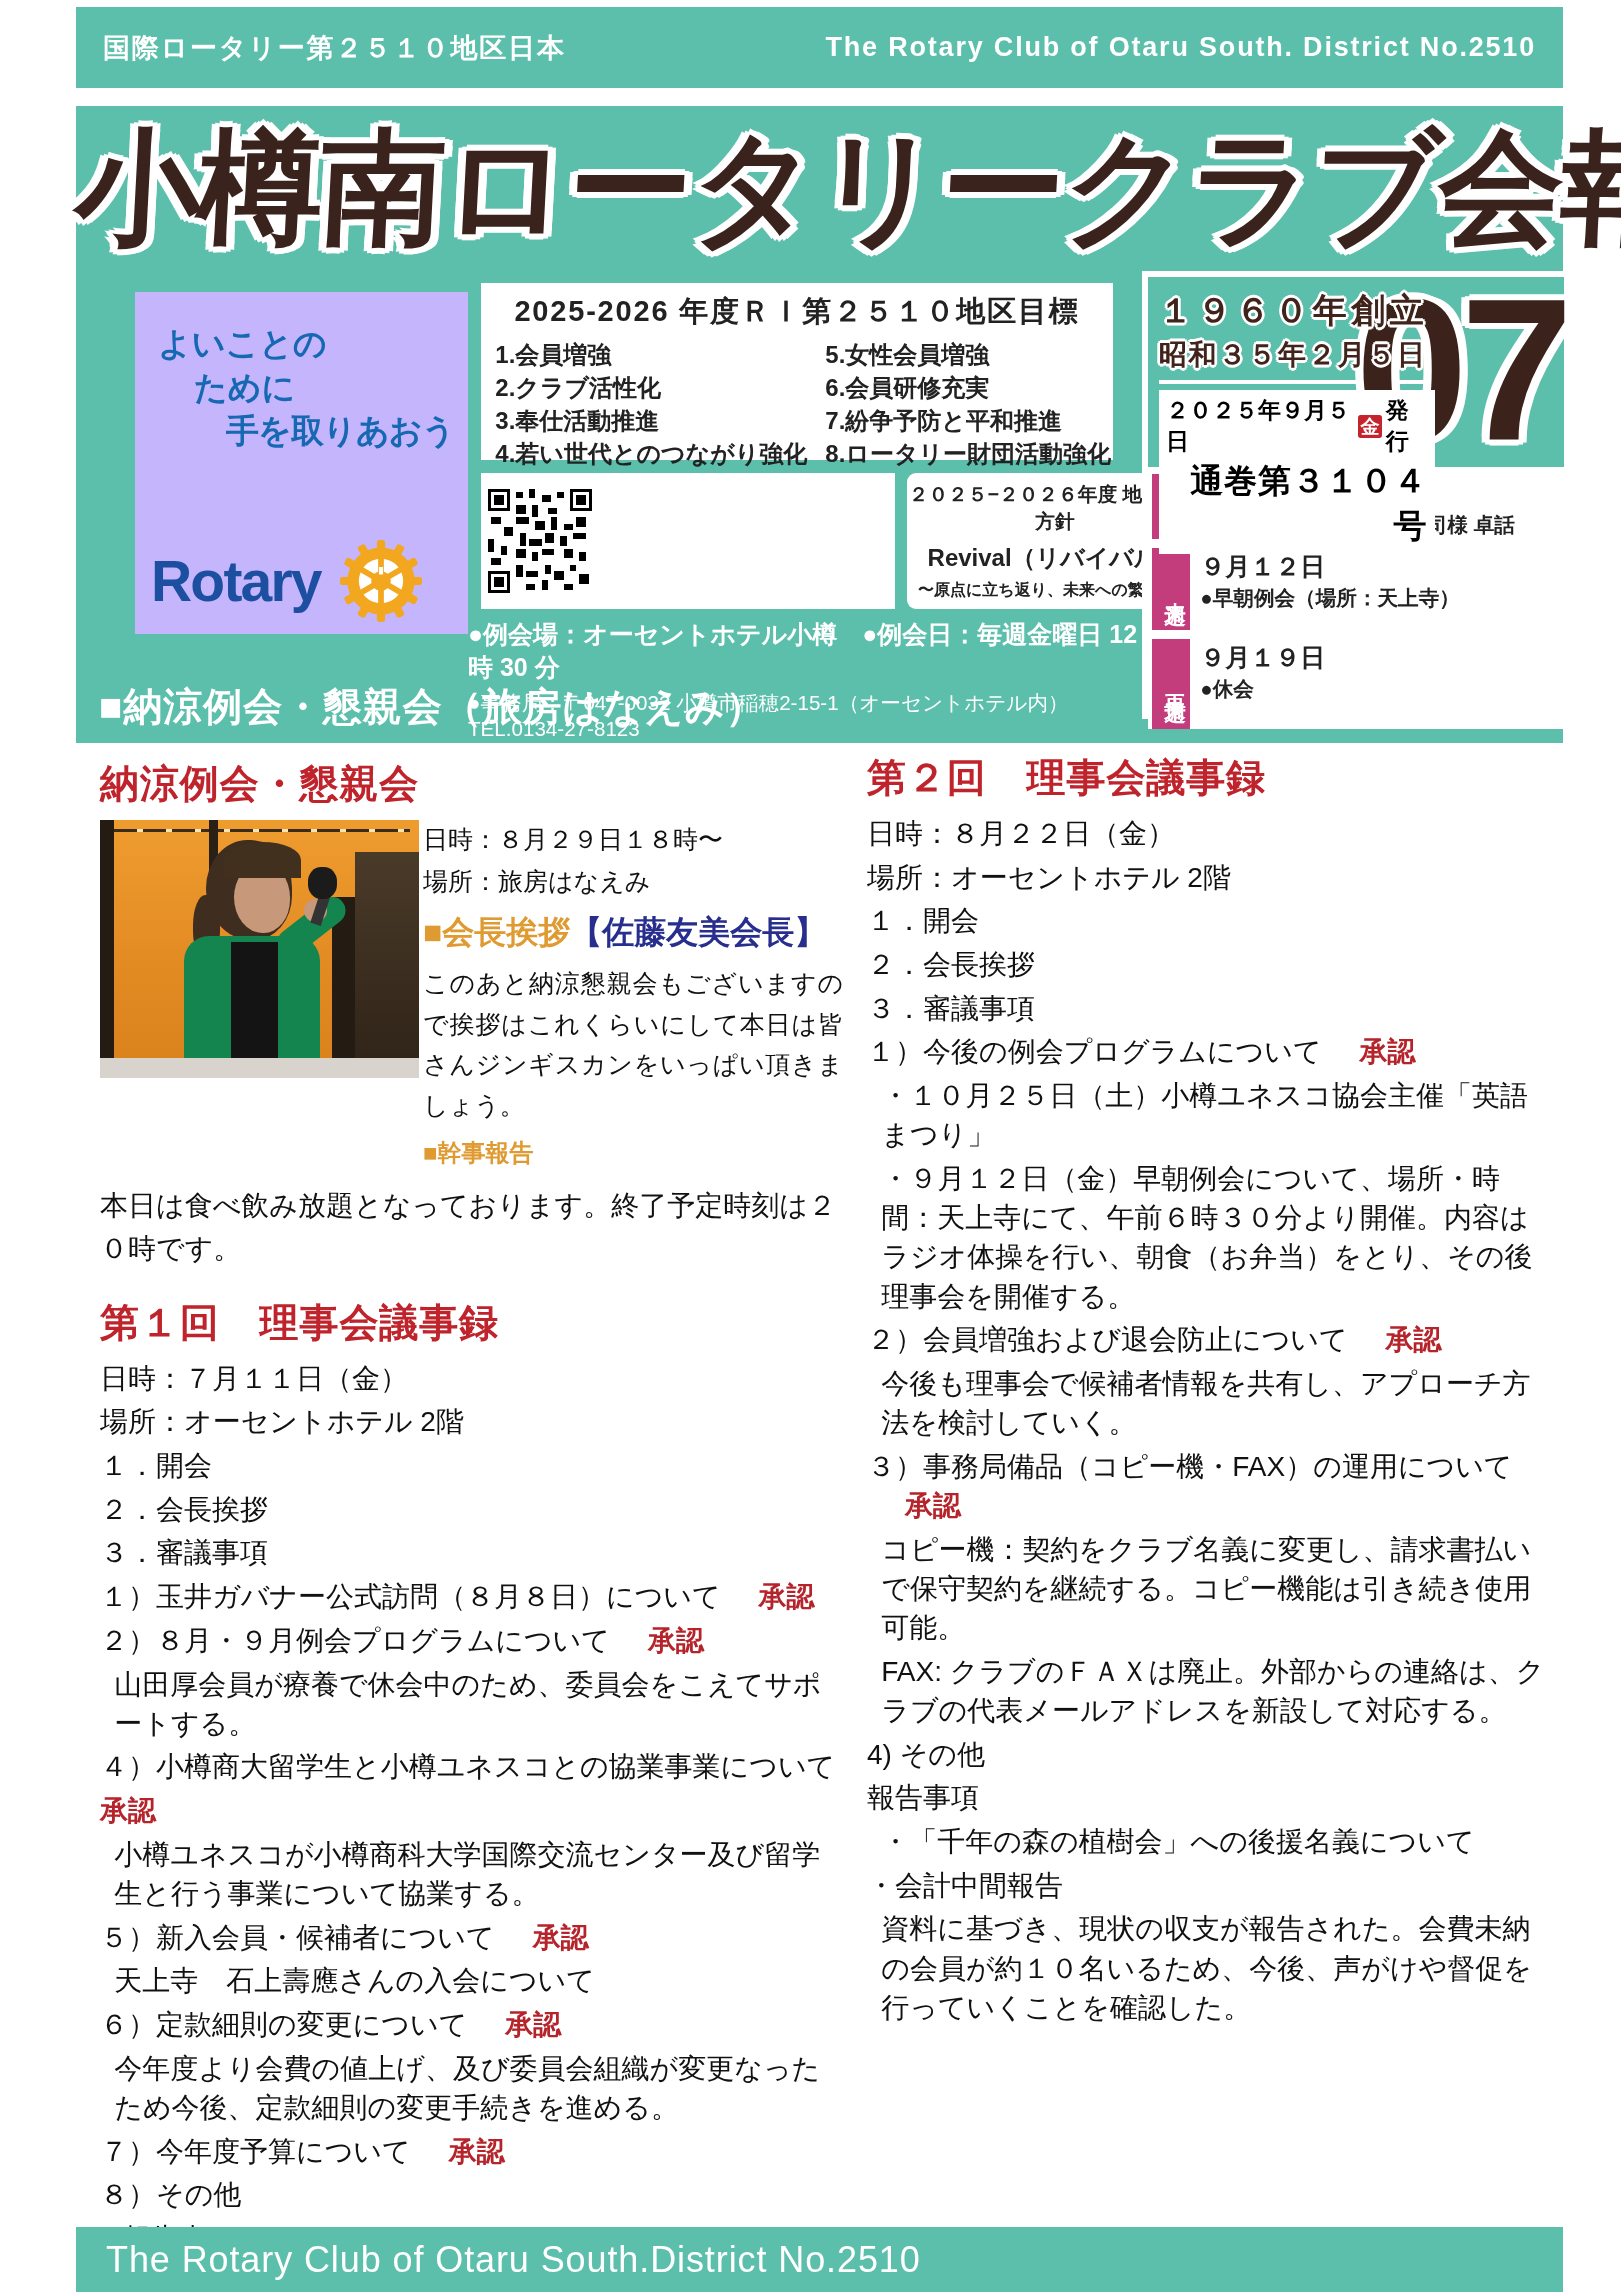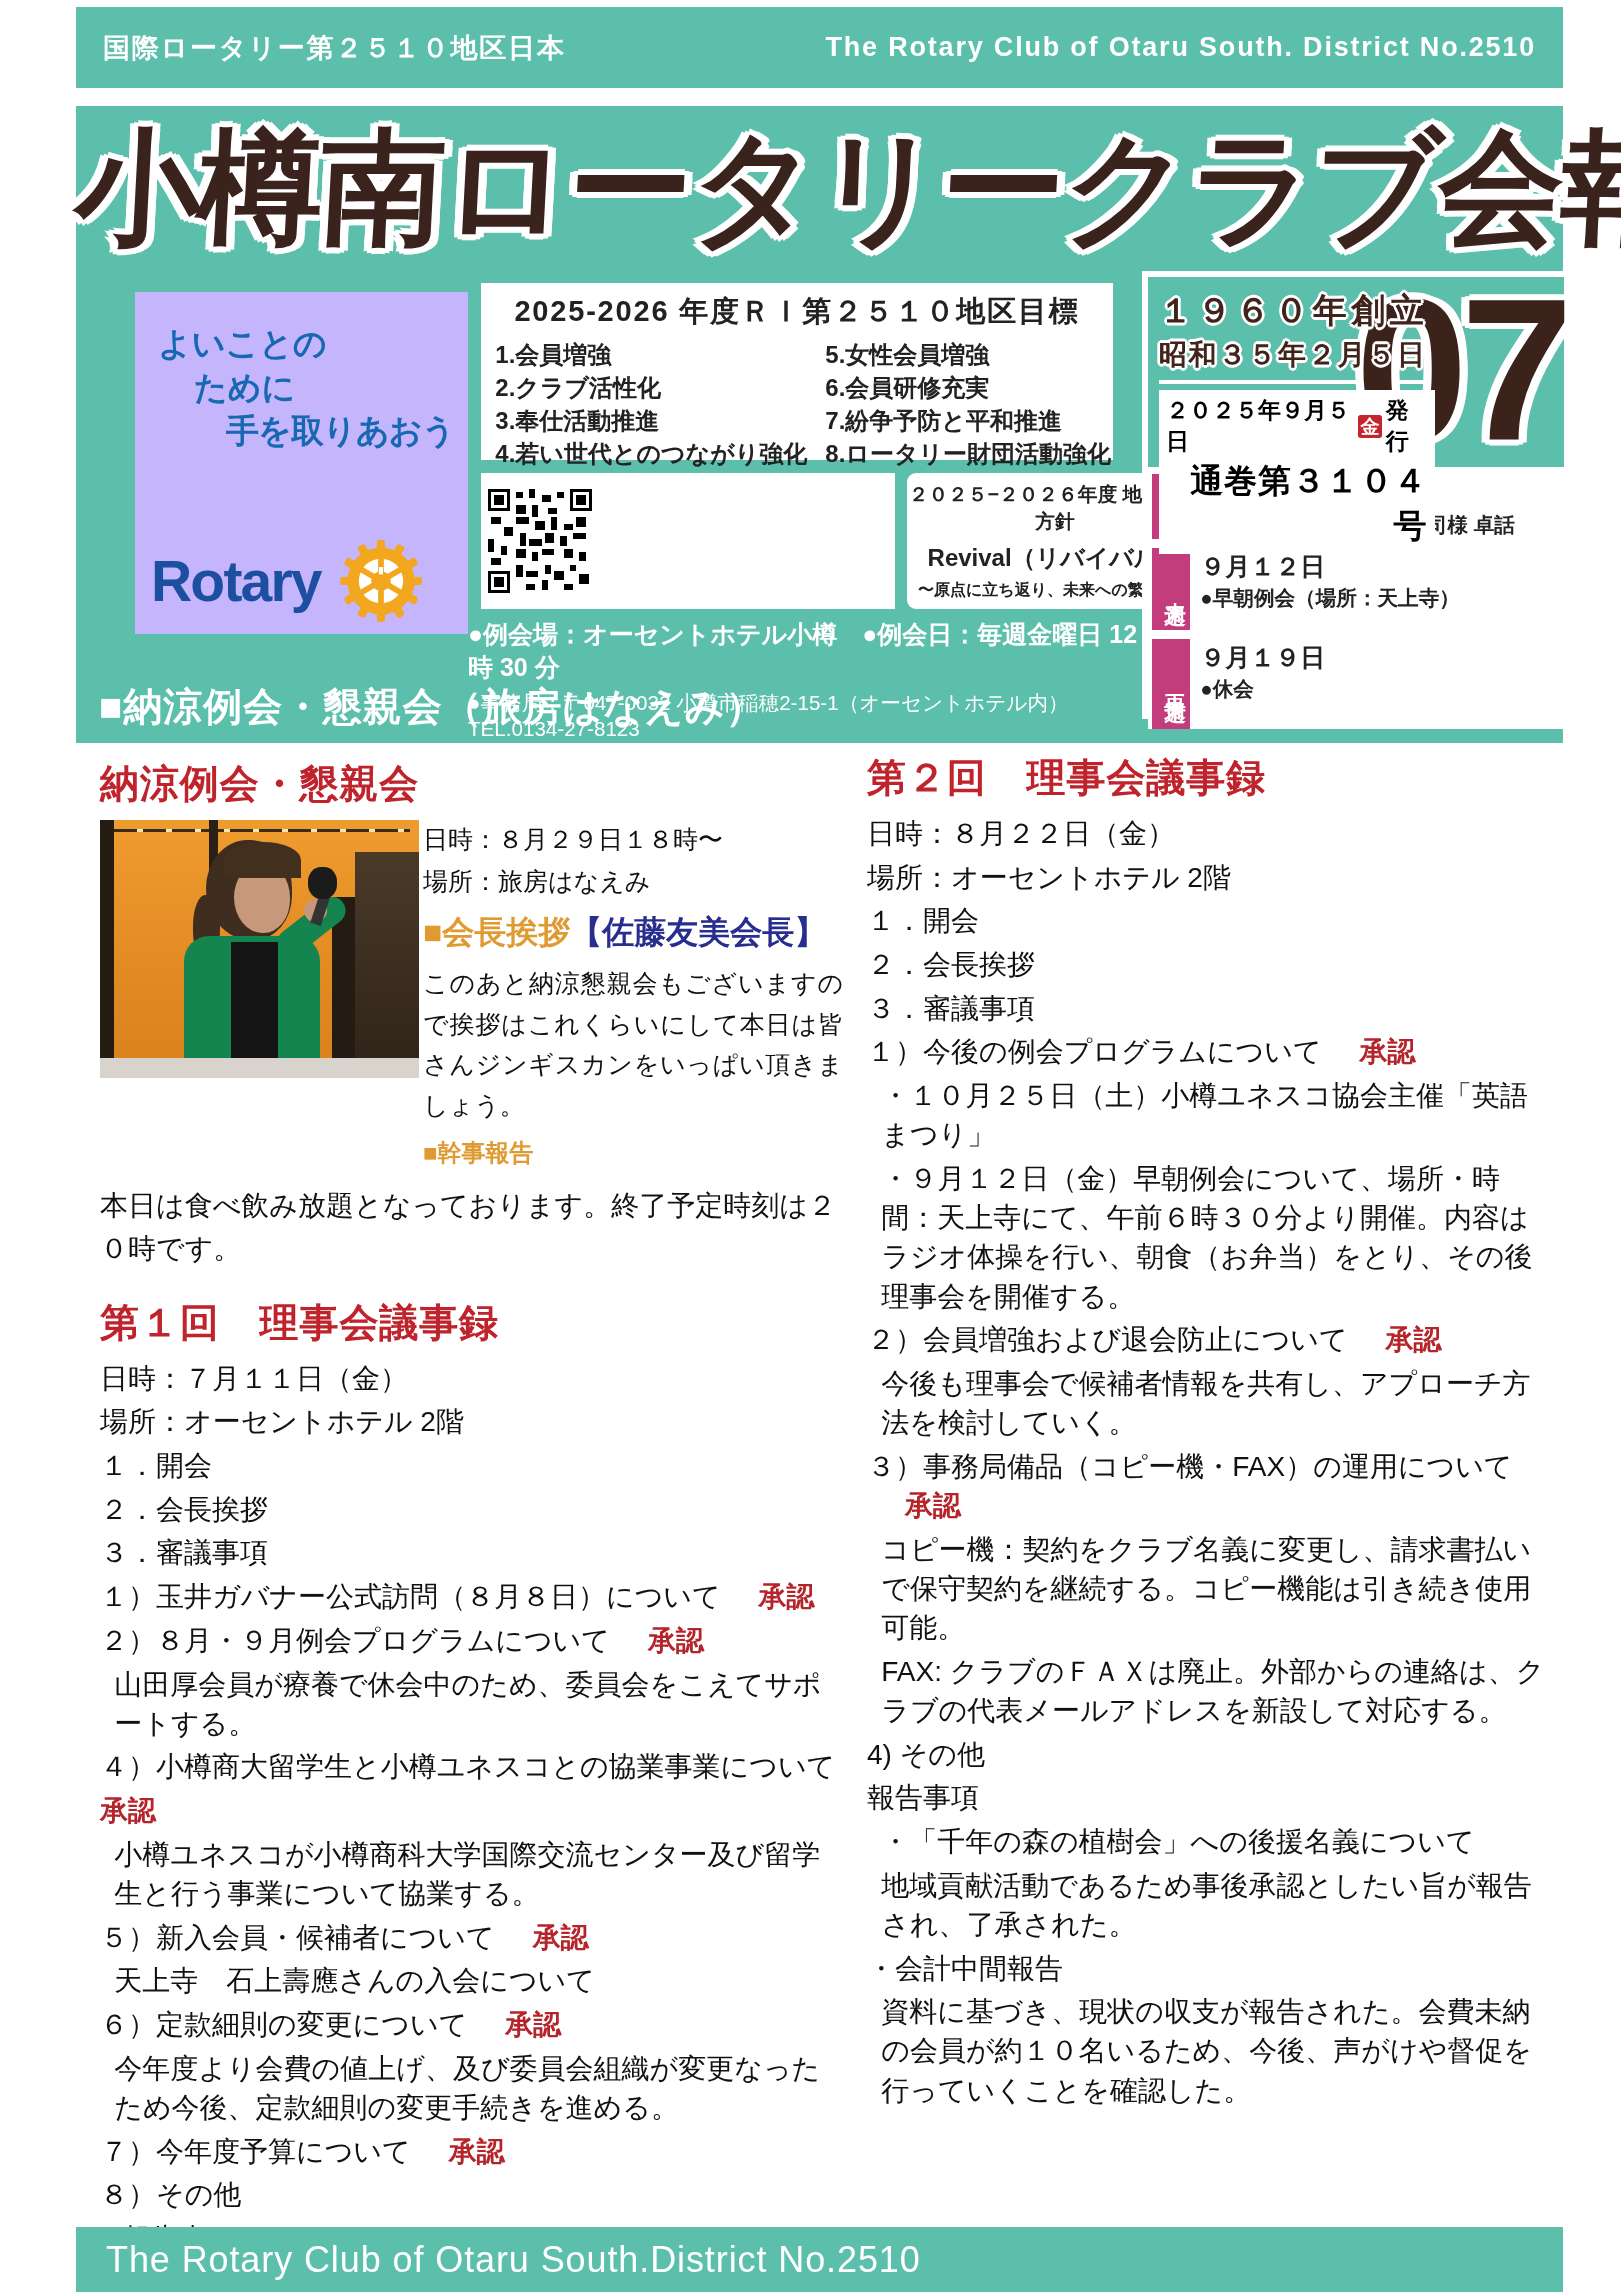--- a/index.html
+++ b/index.html
@@ -366,21 +366,20 @@
           <div class="m-line m-indent"><span class="m-text">・１０月２５日（土）小樽ユネスコ協会主催「英語まつり」</span></div>
           <div class="m-line m-indent"><span class="m-text">・９月１２日（金）早朝例会について、場所・時間：天上寺にて、午前６時３０分より開催。内容はラジオ体操を行い、朝食（お弁当）をとり、その後理事会を開催する。</span></div>
           <div class="m-line"><span class="m-text">２）会員増強および退会防止について</span><span class="m-approve">承認</span></div>
           <div class="m-line m-indent"><span class="m-text">今後も理事会で候補者情報を共有し、アプローチ方法を検討していく。</span></div>
           <div class="m-line"><span class="m-text">３）事務局備品（コピー機・FAX）の運用について</span><span class="m-approve">承認</span></div>
           <div class="m-line m-indent"><span class="m-text">コピー機：契約をクラブ名義に変更し、請求書払いで保守契約を継続する。コピー機能は引き続き使用可能。</span></div>
           <div class="m-line m-indent"><span class="m-text">FAX: クラブのＦＡＸは廃止。外部からの連絡は、クラブの代表メールアドレスを新設して対応する。</span></div>
           <div class="m-line"><span class="m-text">4) その他</span></div>
           <div class="m-line"><span class="m-text">報告事項</span></div>
           <div class="m-line m-indent"><span class="m-text">・「千年の森の植樹会」への後援名義について</span></div>
-          <div class="m-line m-indent"><span class="m-text">地域貢献活動であるため事後承認としたい旨が報告され、了承された。</span></div>
           <div class="m-line"><span class="m-text">・会計中間報告</span></div>
           <div class="m-line m-indent"><span class="m-text">資料に基づき、現状の収支が報告された。会費未納の会員が約１０名いるため、今後、声がけや督促を行っていくことを確認した。</span></div>
         </div>
     </section>
   </main>
 
   <footer class="footer">
     <span>The Rotary Club of Otaru South.District No.2510</span>
   </footer>
 

